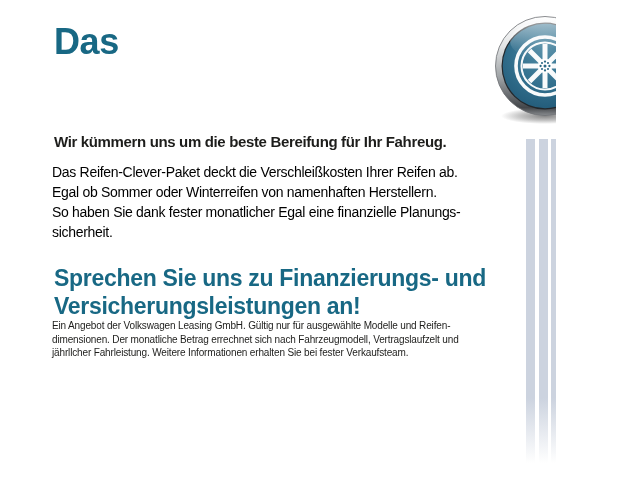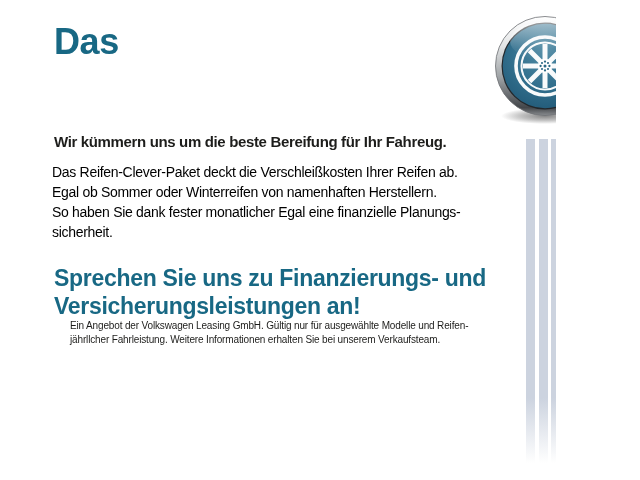--- a/index.html
+++ b/index.html
@@ -80,21 +80,21 @@
     font-weight: 700;
     line-height: 28px;
     letter-spacing: -0.3px;
     white-space: nowrap;
     margin-top: 11px;
   }
 
   
   .legal {
     position: absolute;
-    left: 70px; top: 319px;
+    left: 52px; top: 319px;
     color: #1d1d1b;
     font-size: 10px;
     line-height: 13.5px;
     letter-spacing: -0.15px;
     white-space: nowrap;
   }
 </style>
 </head>
 <body>
 
@@ -181,16 +181,17 @@
     <div>sicherheit.</div>
   </div>
 
   <div class="cta">
     <div>Sprechen Sie uns zu Finanzierungs- und</div>
     <div>Versicherungsleistungen an!</div>
   </div>
 
   <div class="legal">
     <div>Ein Angebot der Volkswagen Leasing GmbH. Gültig nur für ausgewählte Modelle und Reifen-</div>
-    <div>jährllcher Fahrleistung. Weitere Informationen erhalten Sie bei unserem Verkaufsteam.</div>
+    <div>dimensionen. Der monatliche Betrag errechnet sich nach Fahrzeugmodell, Vertragslaufzelt und</div>
+    <div>jährllcher Fahrleistung. Weitere Informationen erhalten Sie bei fester Verkaufsteam.</div>
   </div>
 
 </div>
 
 </body></html>

